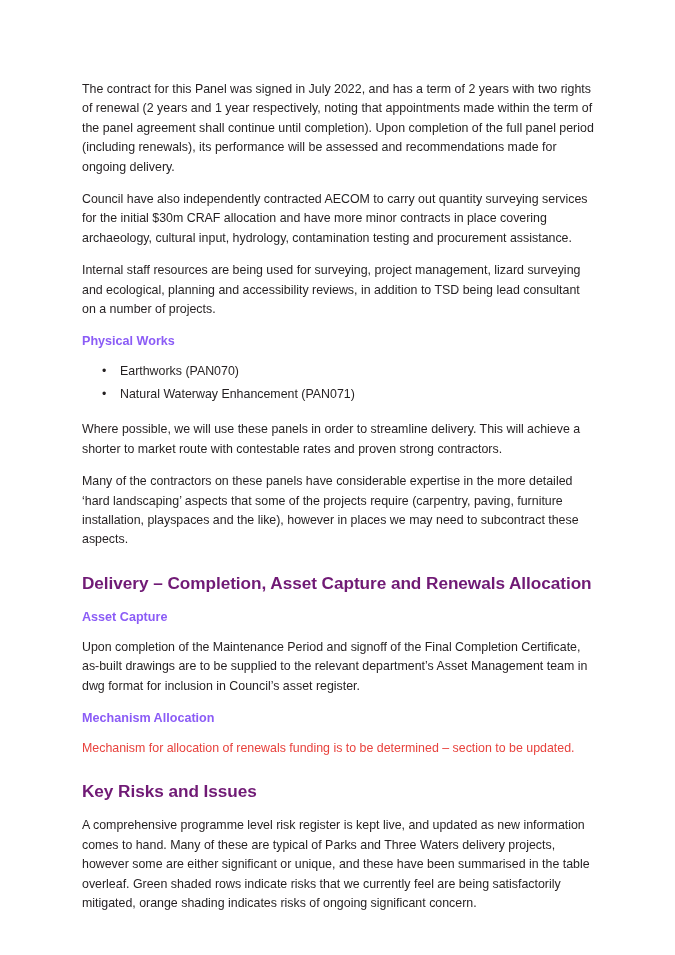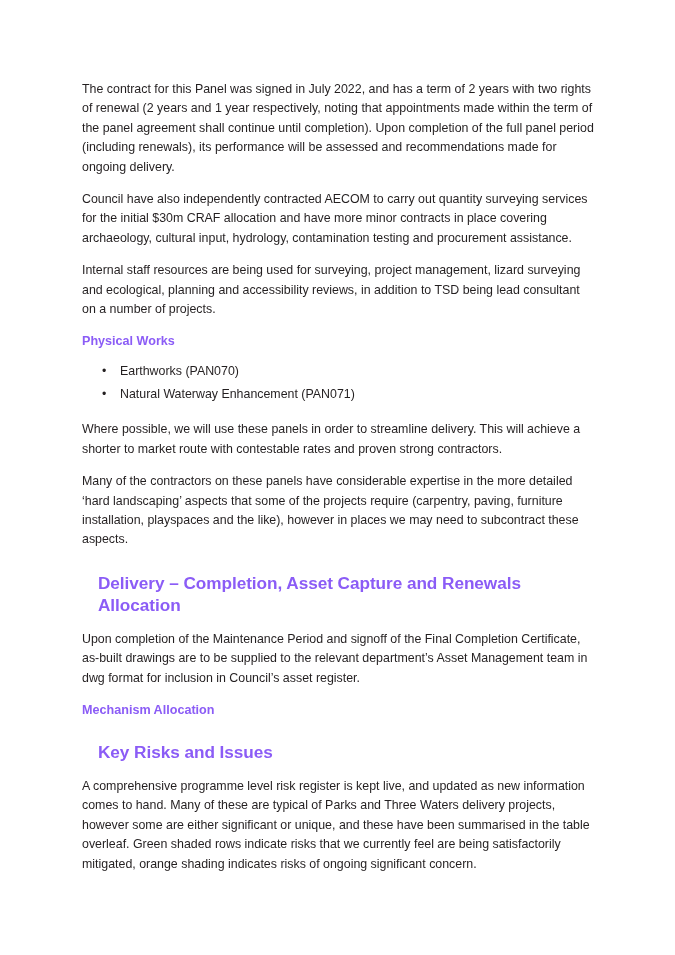--- a/index.html
+++ b/index.html
@@ -38,25 +38,25 @@
     margin-bottom: 0;
   }
   h3.sub-heading {
     margin: 6px 0 12px 0;
     font-size: 12.6px;
     line-height: 18px;
     font-weight: bold;
     color: #8b5cf6;
   }
   h2.section-heading {
-    margin: 22px 0 14px 16px;
+    margin: 22px 0 14px 0;
     font-size: 17.2px;
     line-height: 22px;
     font-weight: bold;
-    color: #8b5cf6;
+    color: #701a75;
     letter-spacing: -0.05px;
   }
   ul.bullet-list {
     margin: 0 0 13px 0;
     padding: 0;
     list-style: none;
   }
   ul.bullet-list li {
     position: relative;
     margin: 0 0 3px 0;
@@ -108,24 +108,26 @@
     </ul>
 
     <div class="spacer-sm"></div>
 
     <p class="body-text">Where possible, we will use these panels in order to streamline delivery.  This will achieve a shorter to market route with contestable rates and proven strong contractors.</p>
 
     <p class="body-text">Many of the contractors on these panels have considerable expertise in the more detailed ‘hard landscaping’ aspects that some of the projects require (carpentry, paving, furniture installation, playspaces and the like), however in places we may need to subcontract these aspects.</p>
 
     <h2 class="section-heading">Delivery – Completion, Asset Capture and Renewals Allocation</h2>
 
+    <h3 class="sub-heading">Asset Capture</h3>
 
     <p class="body-text">Upon completion of the Maintenance Period and signoff of the Final Completion Certificate, as-built drawings are to be supplied to the relevant department’s Asset Management team in dwg format for inclusion in Council’s asset register.</p>
 
     <h3 class="sub-heading">Mechanism Allocation</h3>
 
+    <p class="alert-text">Mechanism for allocation of renewals funding is to be determined – section to be updated.</p>
 
     <h2 class="section-heading">Key Risks and Issues</h2>
 
     <p class="body-text">A comprehensive programme level risk register is kept live, and updated as new information comes to hand.  Many of these are typical of Parks and Three Waters delivery projects, however some are either significant or unique, and these have been summarised in the table overleaf. Green shaded rows indicate risks that we currently feel are being satisfactorily mitigated, orange shading indicates risks of ongoing significant concern.</p>
 
   </div>
 </div>
 
 </body></html>

